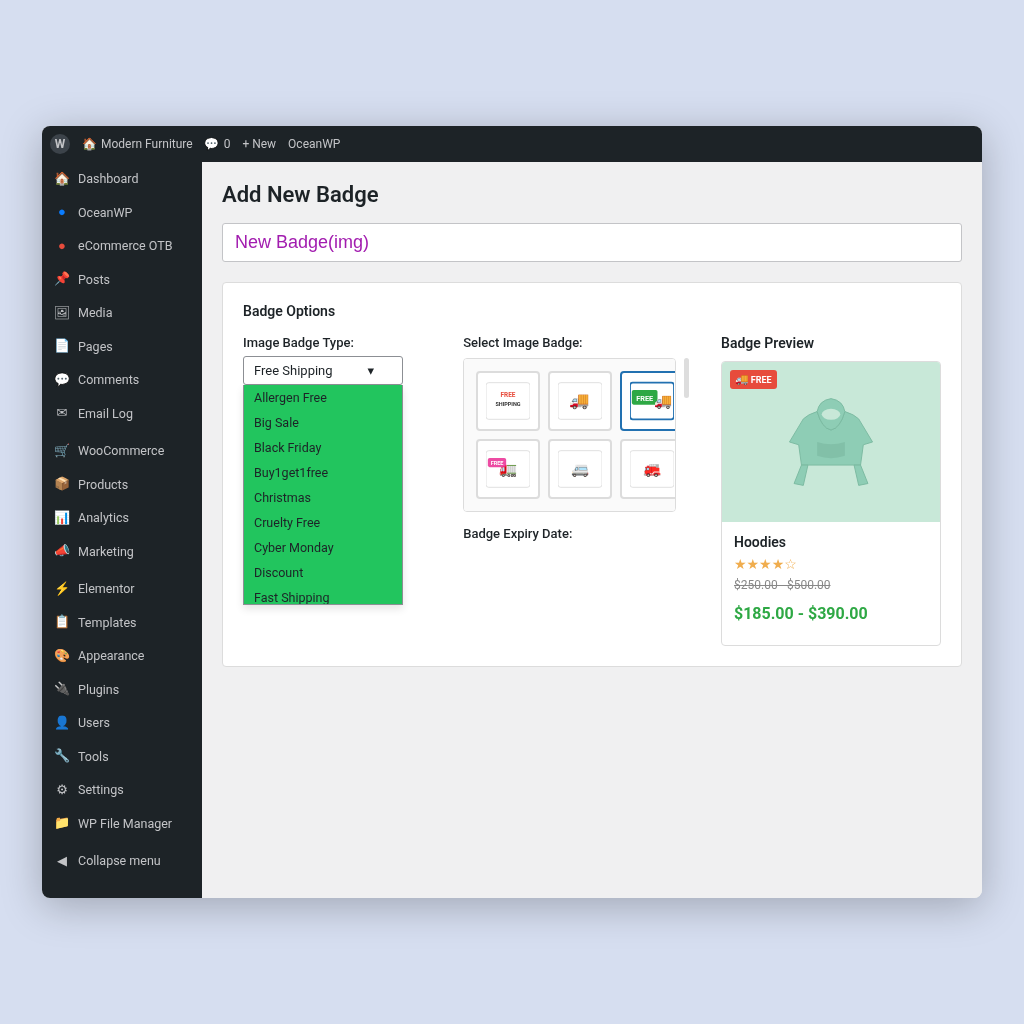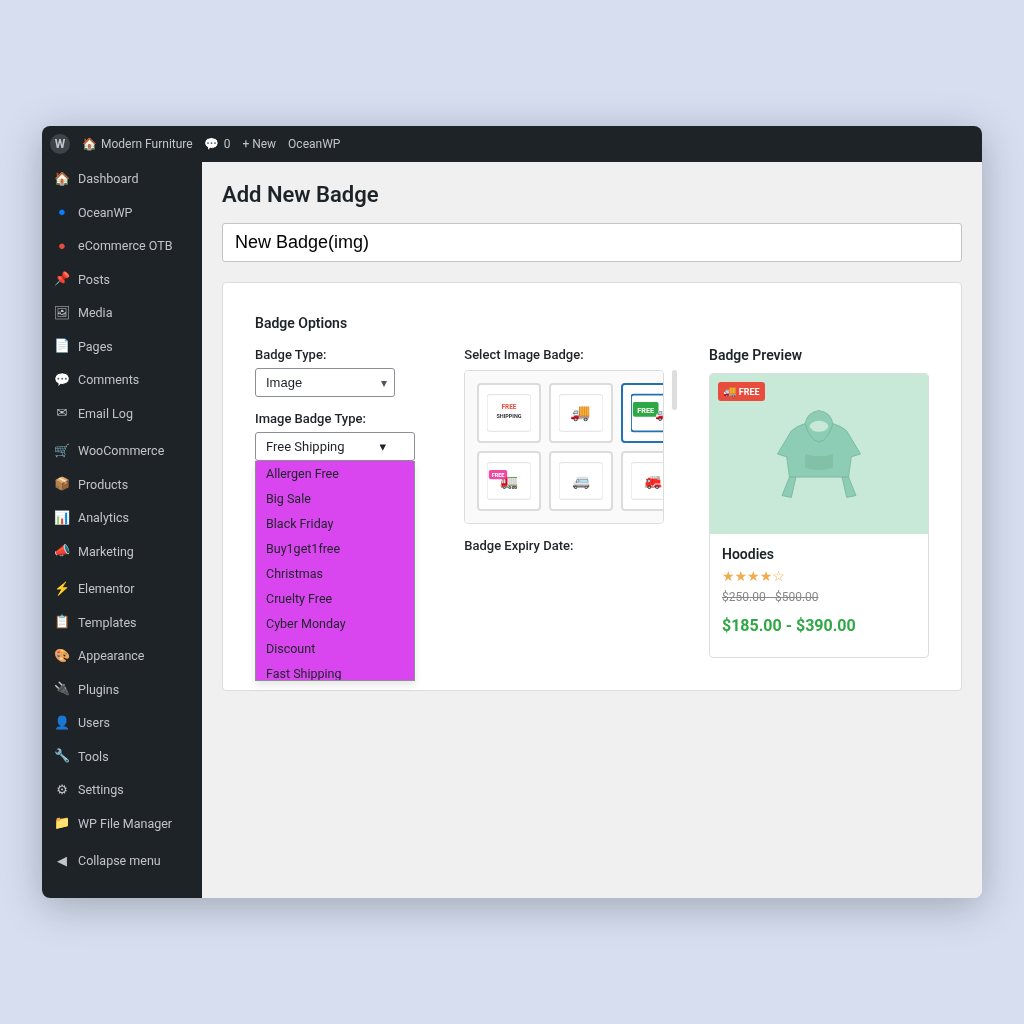--- a/index.html
+++ b/index.html
@@ -107,29 +107,29 @@
       margin-bottom: 16px;
     }
 
     .badge-name-input {
       width: 100%;
       padding: 8px 12px;
       font-size: 18px;
       border: 1px solid #c3c4c7;
       border-radius: 3px;
       background: #fff;
-      color: #000000;
+      color: #a21caf;
       margin-bottom: 20px;
     }
 
     .card {
       background: #fff;
       border: 1px solid #dcdcdc;
       border-radius: 4px;
-      padding: 32px;
+      padding: 20px;
     }
 
     .badge-options-title {
       font-size: 14px;
       font-weight: 600;
       color: #1d2327;
       margin-bottom: 16px;
     }
 
     .form-row {
@@ -184,21 +184,21 @@
       cursor: pointer;
       font-size: 13px;
       color: #1d2327;
       display: flex;
       justify-content: space-between;
       align-items: center;
     }
     .dropdown-list {
       border: 1px solid #8c8f94;
       border-top: none;
-      background: #d946ef;
+      background: #22c55e;
       max-height: 220px;
       overflow-y: auto;
       position: absolute;
       top: 100%;
       left: 0;
       right: 0;
       z-index: 10;
       box-shadow: 0 4px 8px rgba(0,0,0,0.1);
     }
     .dropdown-list-item {
@@ -465,30 +465,20 @@
       <h1 class="page-title">Add New Badge</h1>
 
       <input class="badge-name-input" type="text" value="New Badge(img)" style="">
 
       <div class="card">
         <div class="badge-options-title">Badge Options</div>
 
         <div style="display:flex; gap:32px; align-items:flex-start;">
 
           <div style="flex:1; min-width:160px;">
-            <div class="form-row">
-              <div class="form-label">Badge Type:</div>
-              <div class="select-wrapper">
-                <select>
-                  <option>Image</option>
-                  <option>Text</option>
-                  <option>Custom</option>
-                </select>
-              </div>
-            </div>
 
             <div class="form-row">
               <div class="form-label">Image Badge Type:</div>
               <div class="dropdown-list-container">
                 <div class="dropdown-selected">
                   <span>Free Shipping</span>
                   <span>▾</span>
                 </div>
                 <div class="dropdown-list">
                   <div class="dropdown-list-item">Allergen Free</div>

